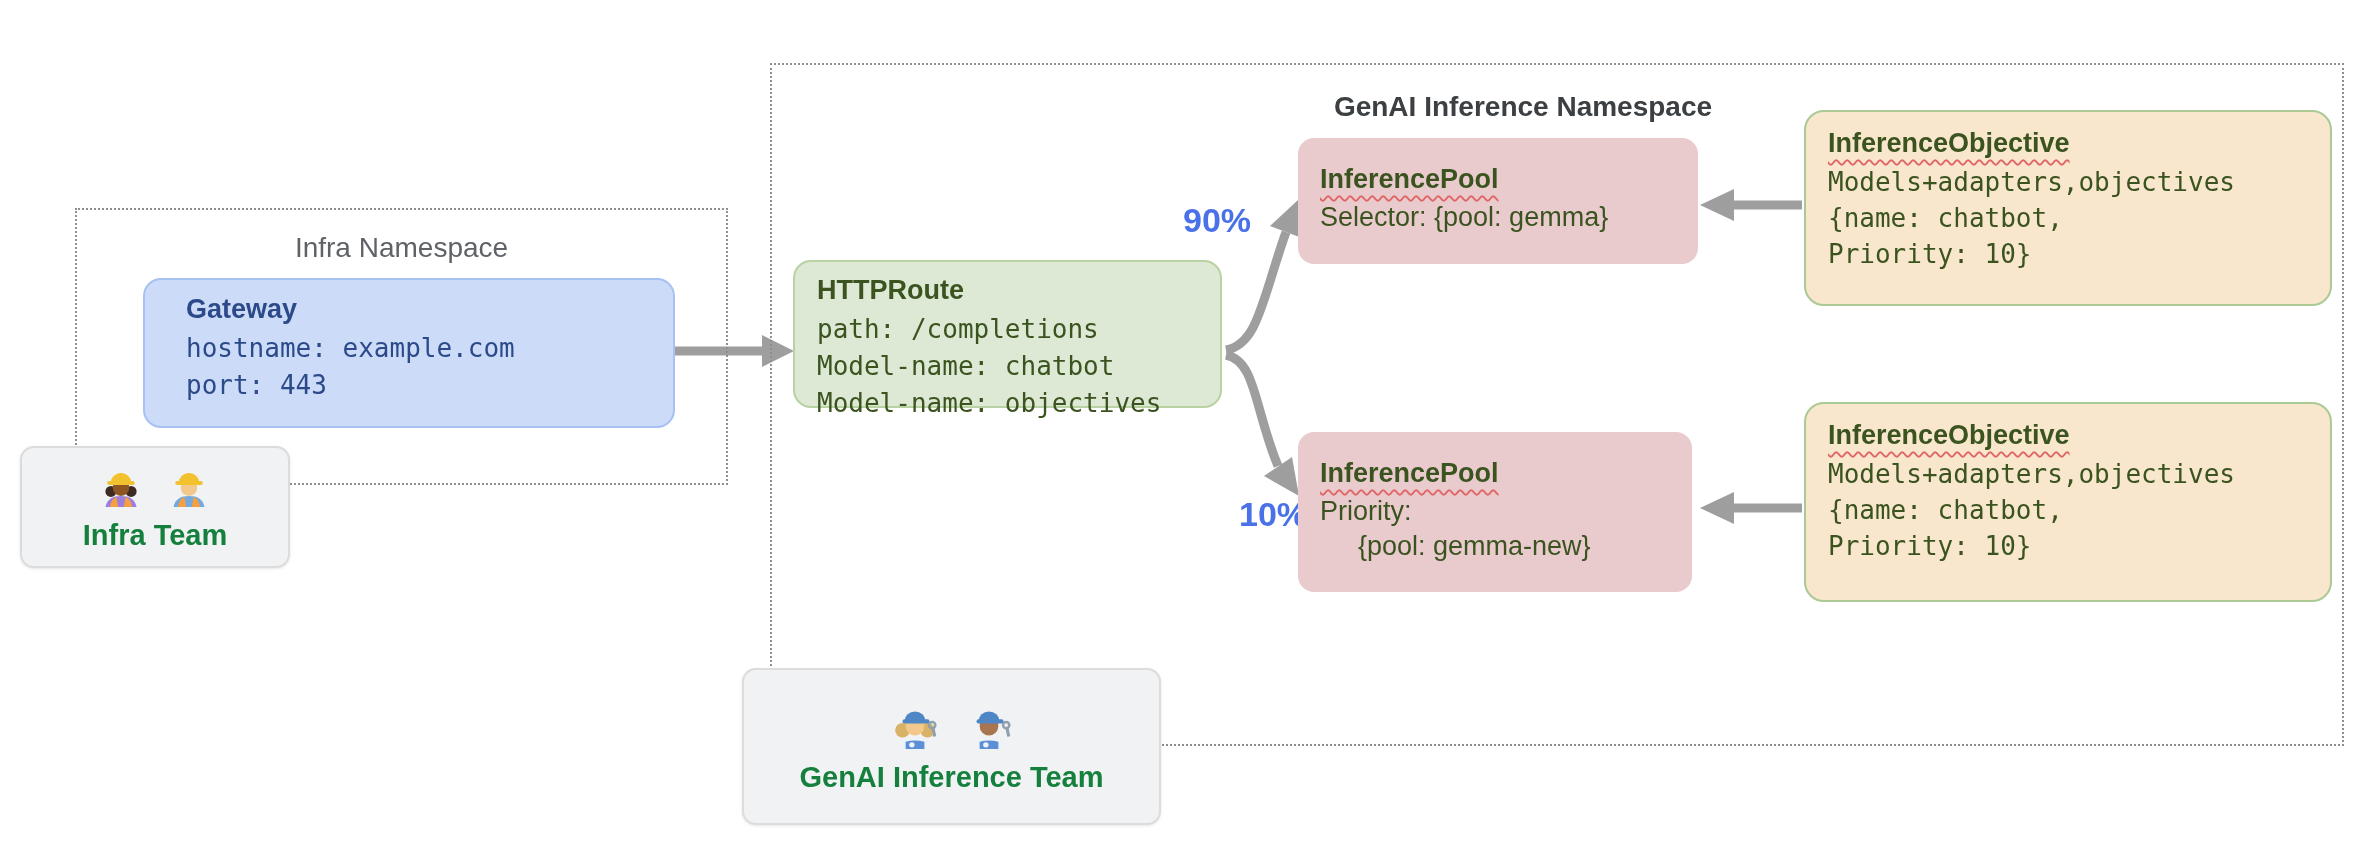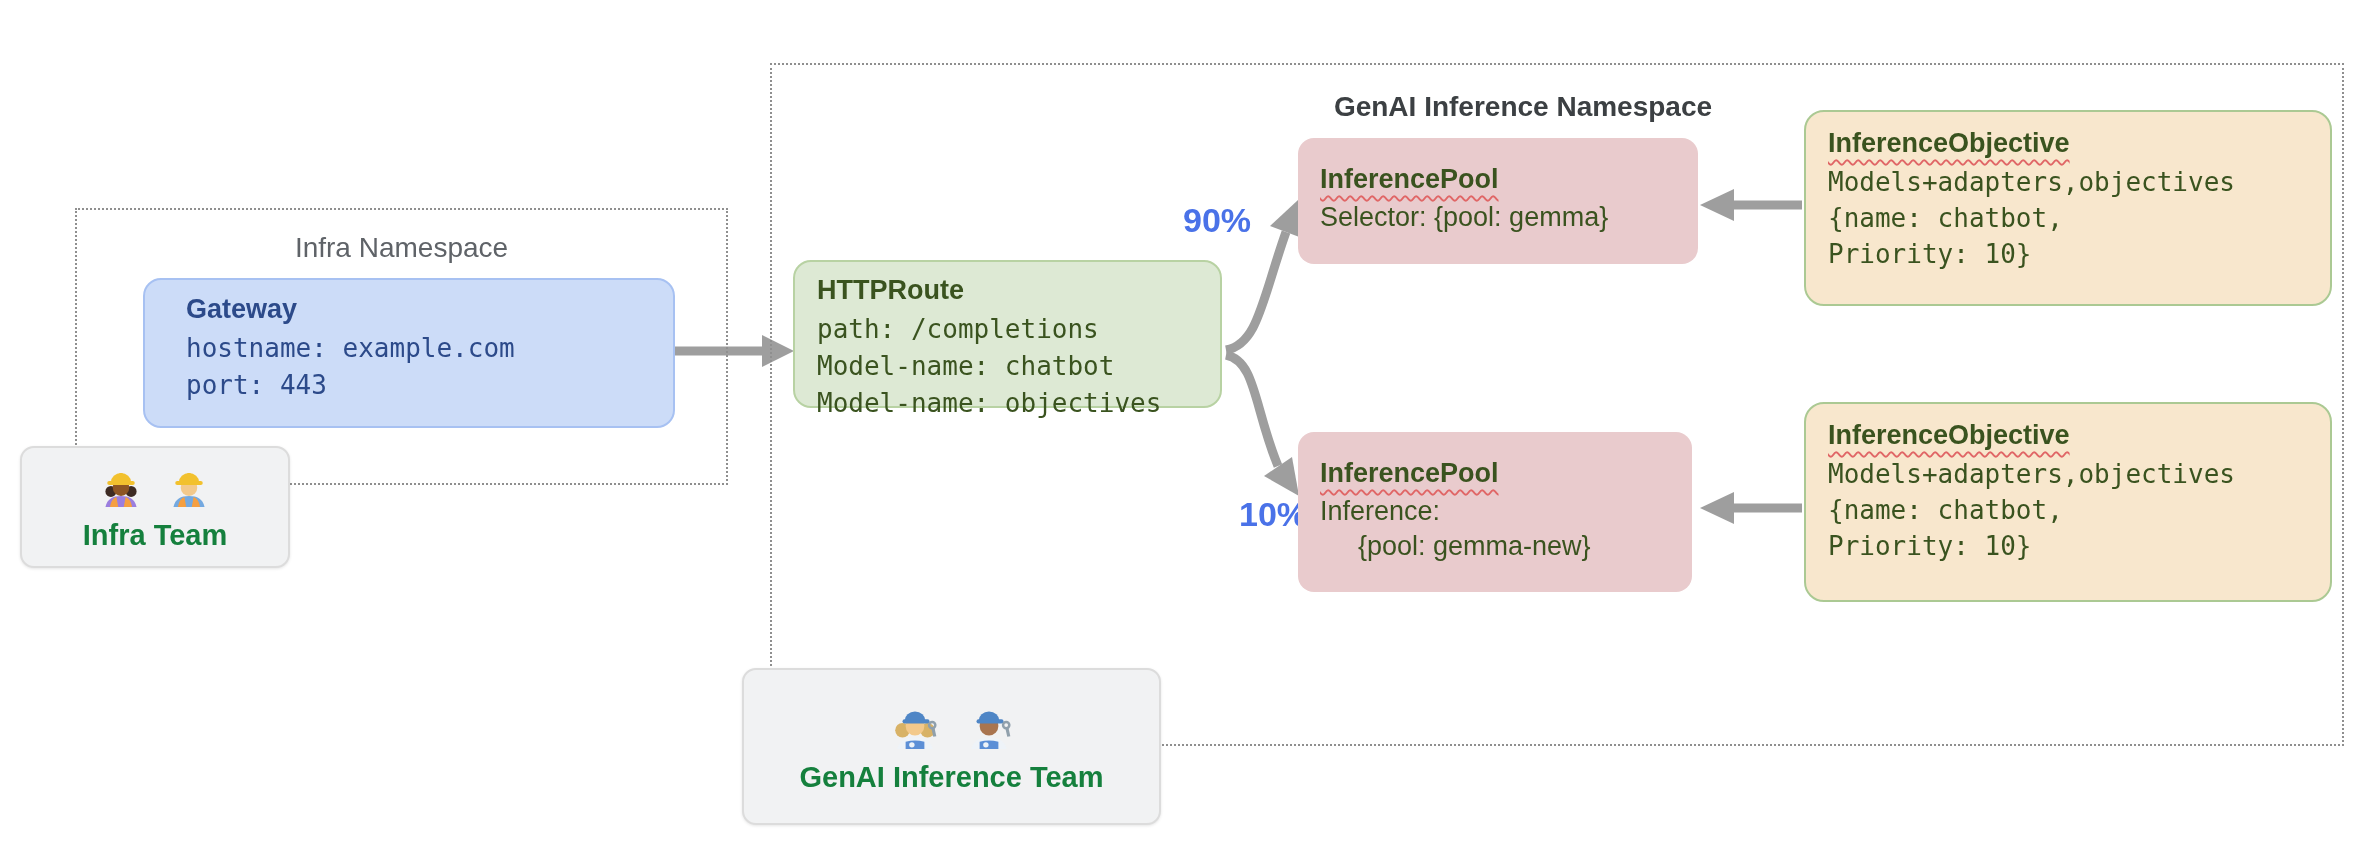--- a/index.html
+++ b/index.html
@@ -125,21 +125,21 @@
     <div class="node-title">
       <span class="squiggle">InferencePool</span>
     </div>
     <div class="pool-line">Selector: {pool: gemma}</div>
   </div>
 
   <div class="node pool pool-2">
     <div class="node-title">
       <span class="squiggle">InferencePool</span>
     </div>
-    <div class="pool-line">Inference:</div>
+    <div class="pool-line">Priority:</div>
     <div class="pool-line indent">{pool: gemma-new}</div>
   </div>
 
   <div class="node objective obj-1">
     <div class="node-title">
       <span class="squiggle">InferenceObjective</span>
     </div>
     <div class="mono">Models+adapters,objectives</div>
     <div class="mono">{name: chatbot,</div>
     <div class="mono">Priority: 10}</div>

